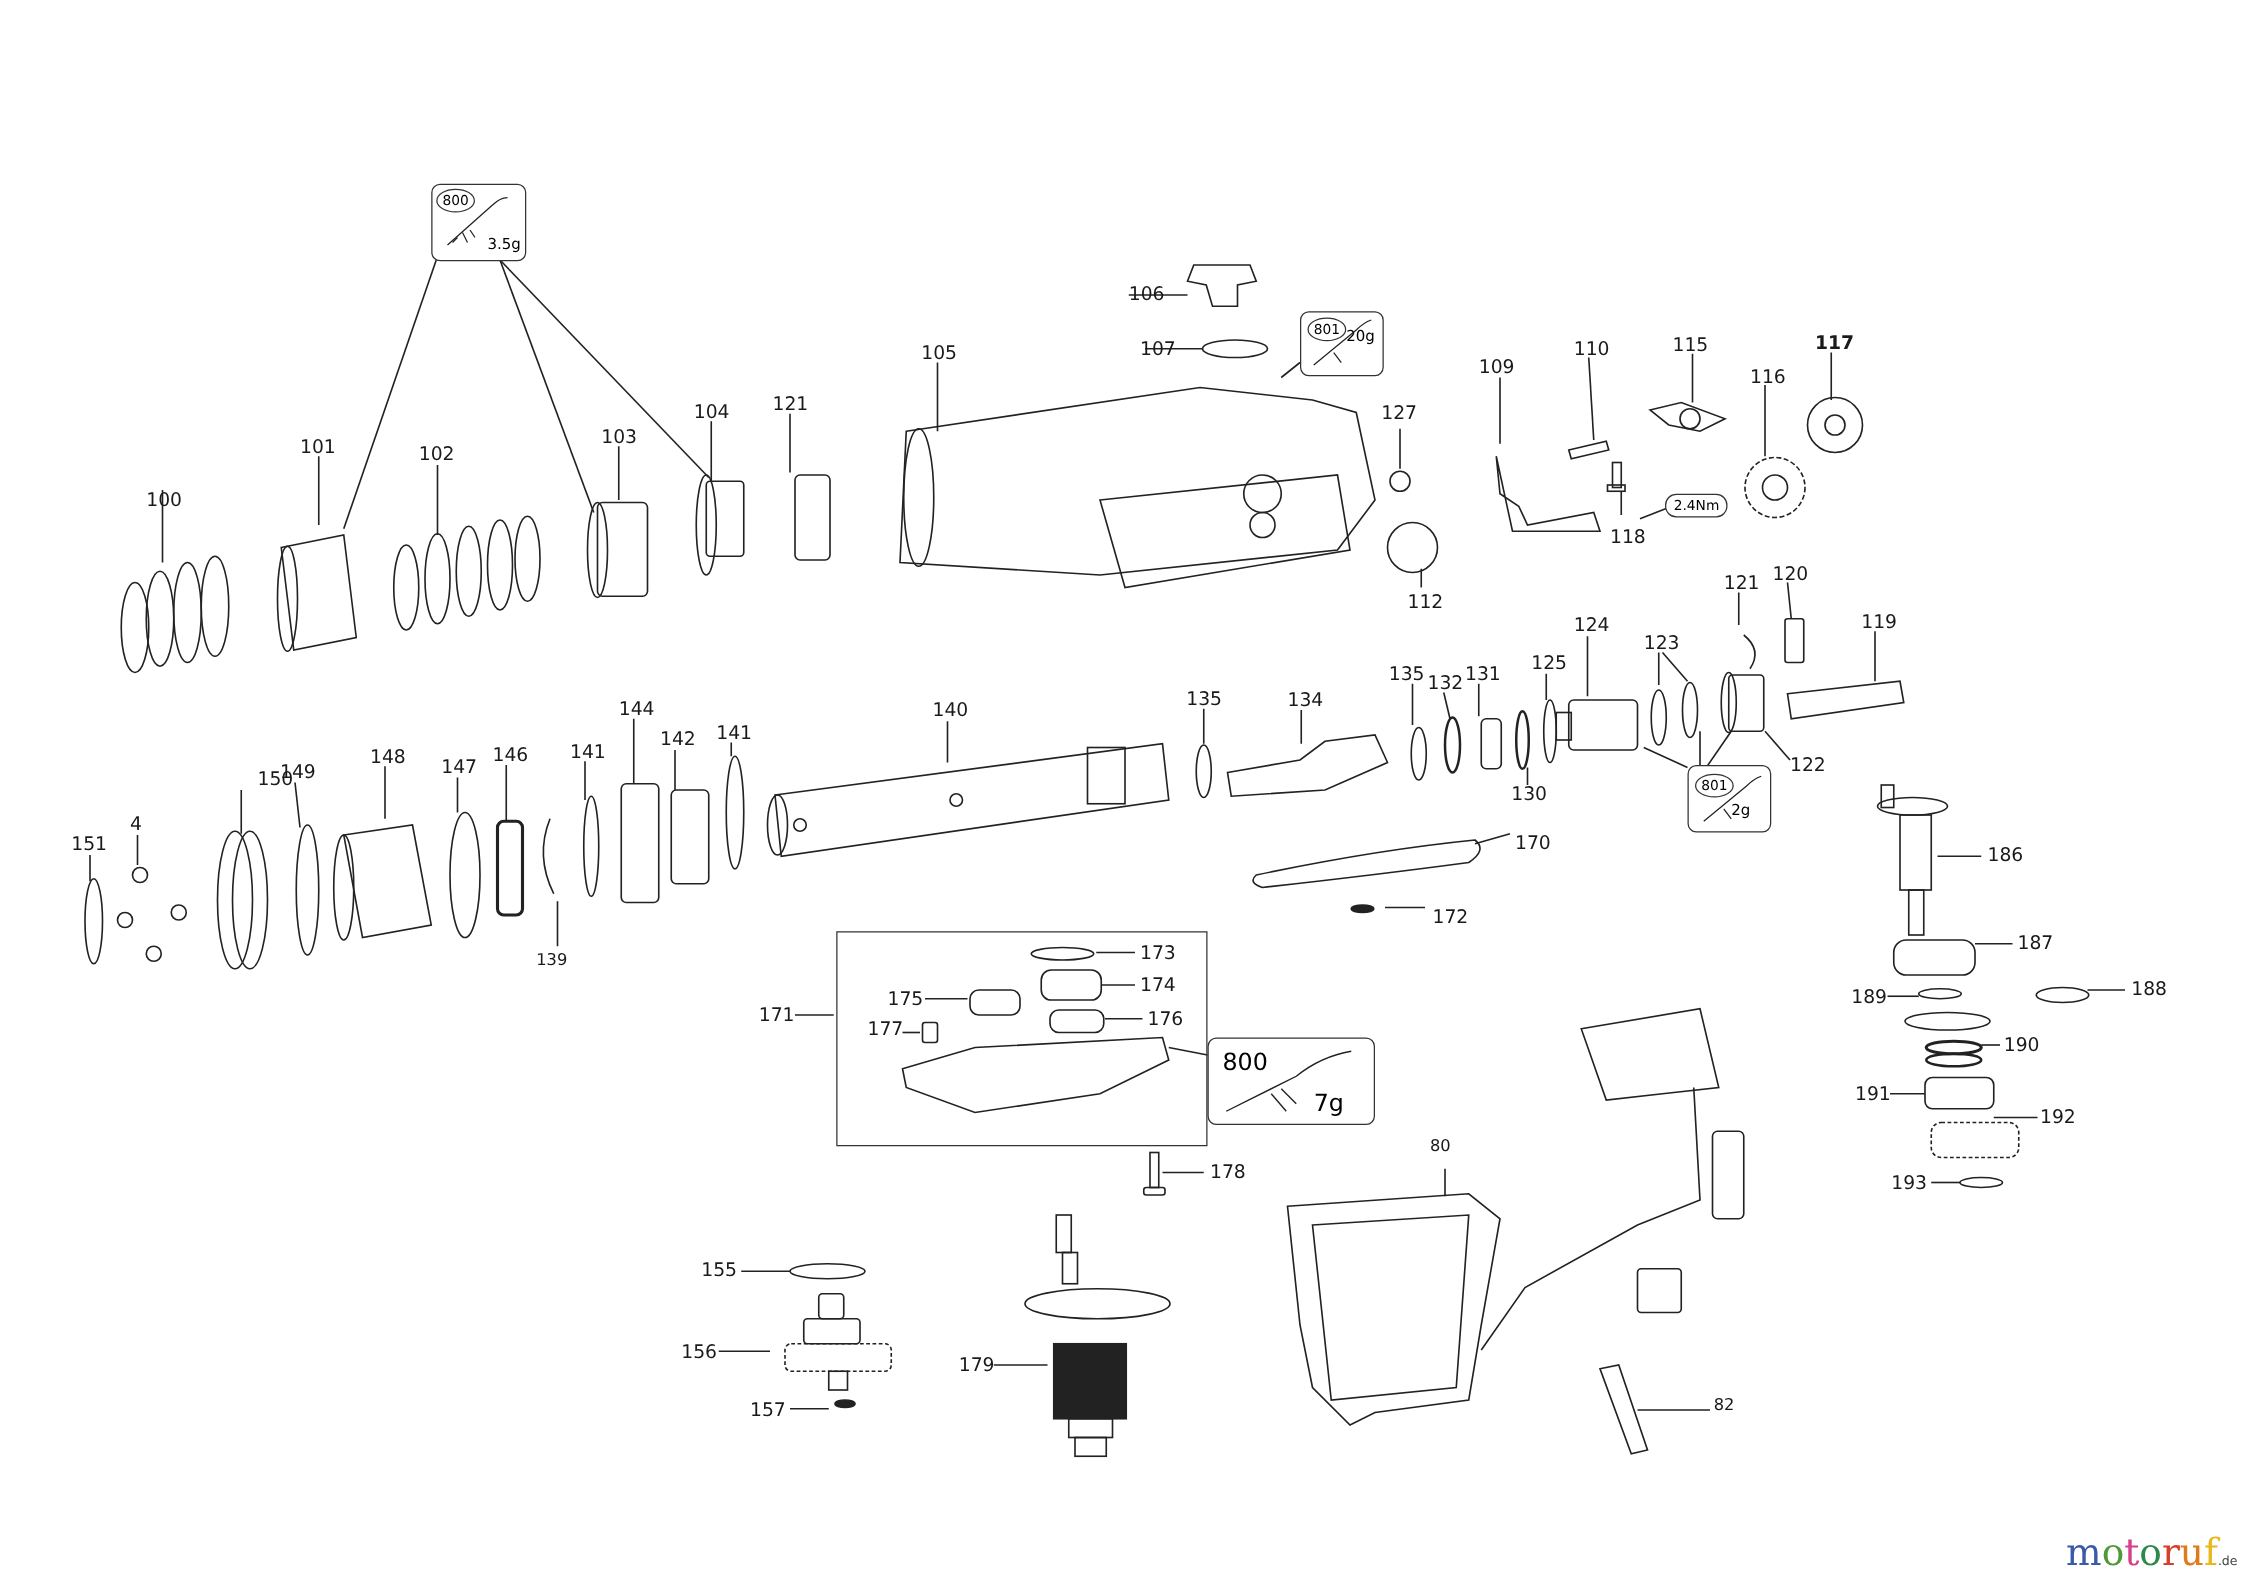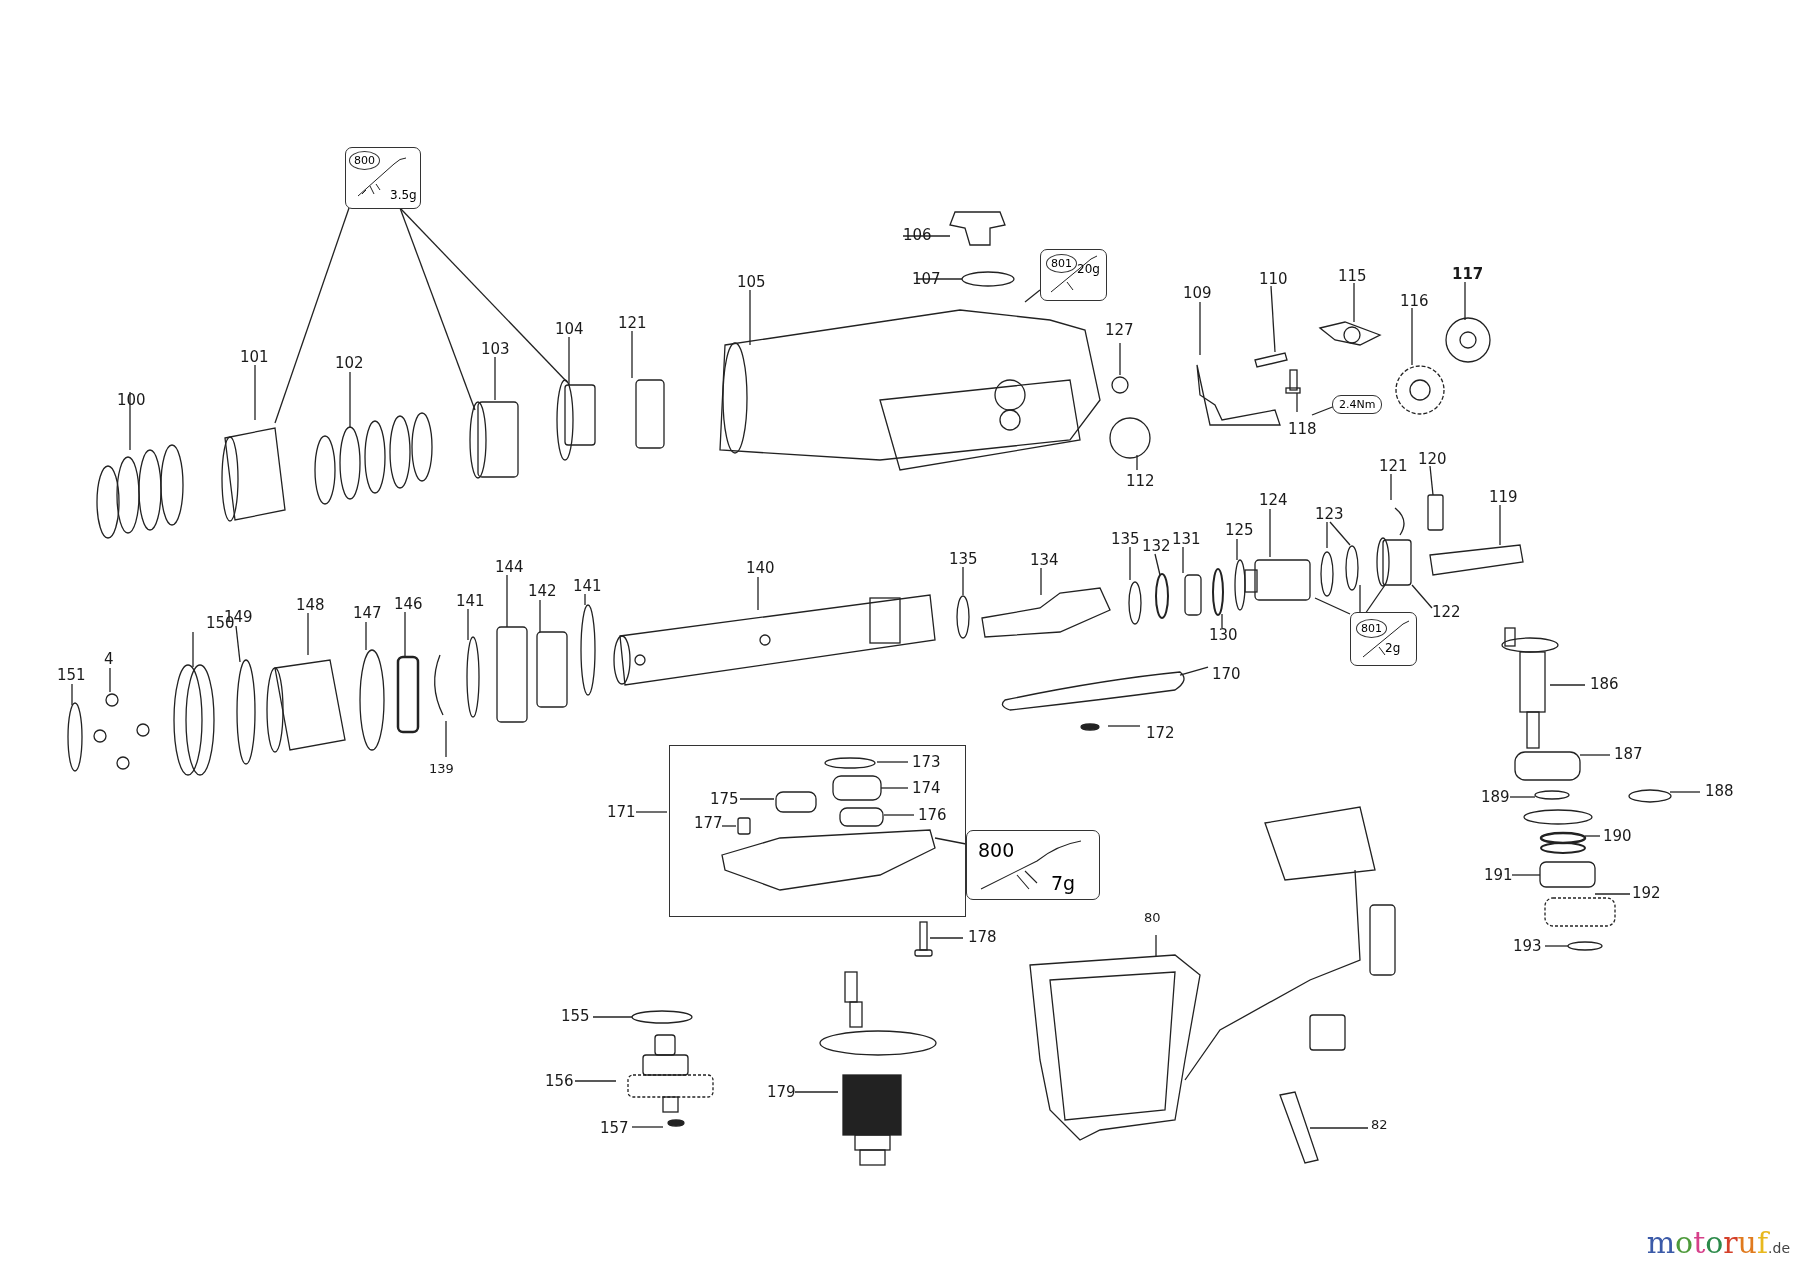--- a/index.html
+++ b/index.html
@@ -9,21 +9,21 @@
   .lbl.big { font-size:13px; }
   .grease-box { position:absolute; border:1.3px solid #333; border-radius:7px; background:#fff; }
   .grease-code { position:absolute; font-size:11px; border:1px solid #333; border-radius:50%; padding:2px 4px; background:#fff; }
   .grease-amt { position:absolute; font-size:12px; }
   .grease-box.large .grease-code { border:none; font-size:19px; padding:0; }
   .grease-box.large .grease-amt { font-size:19px; }
   .torque { position:absolute; font-size:11px; border:1px solid #333; border-radius:9px; padding:2px 6px; background:#fff; }
   .kit-frame { position:absolute; border:1.3px solid #333; }
   .logo { position:absolute; right:10px; bottom:12px; font-family:"DejaVu Serif", serif; font-size:30px; letter-spacing:0px; }
   .logo span { display:inline-block; }
-  .logo .tld { font-family:"DejaVu Sans", sans-serif; font-size:14px; color:#444; }
+  .logo .tld { font-family:"DejaVu Sans", sans-serif; font-size:10px; color:#444; }
   svg#parts { position:absolute; left:0; top:0; }
 </style>
 </head>
 <body>
 
 <div id="diagram">
 
   <svg id="parts" width="1800" height="1272" viewBox="0 0 1800 1272" fill="none" stroke="#222" stroke-width="1.3">
 
     <line x1="349" y1="208" x2="275" y2="423"></line>

